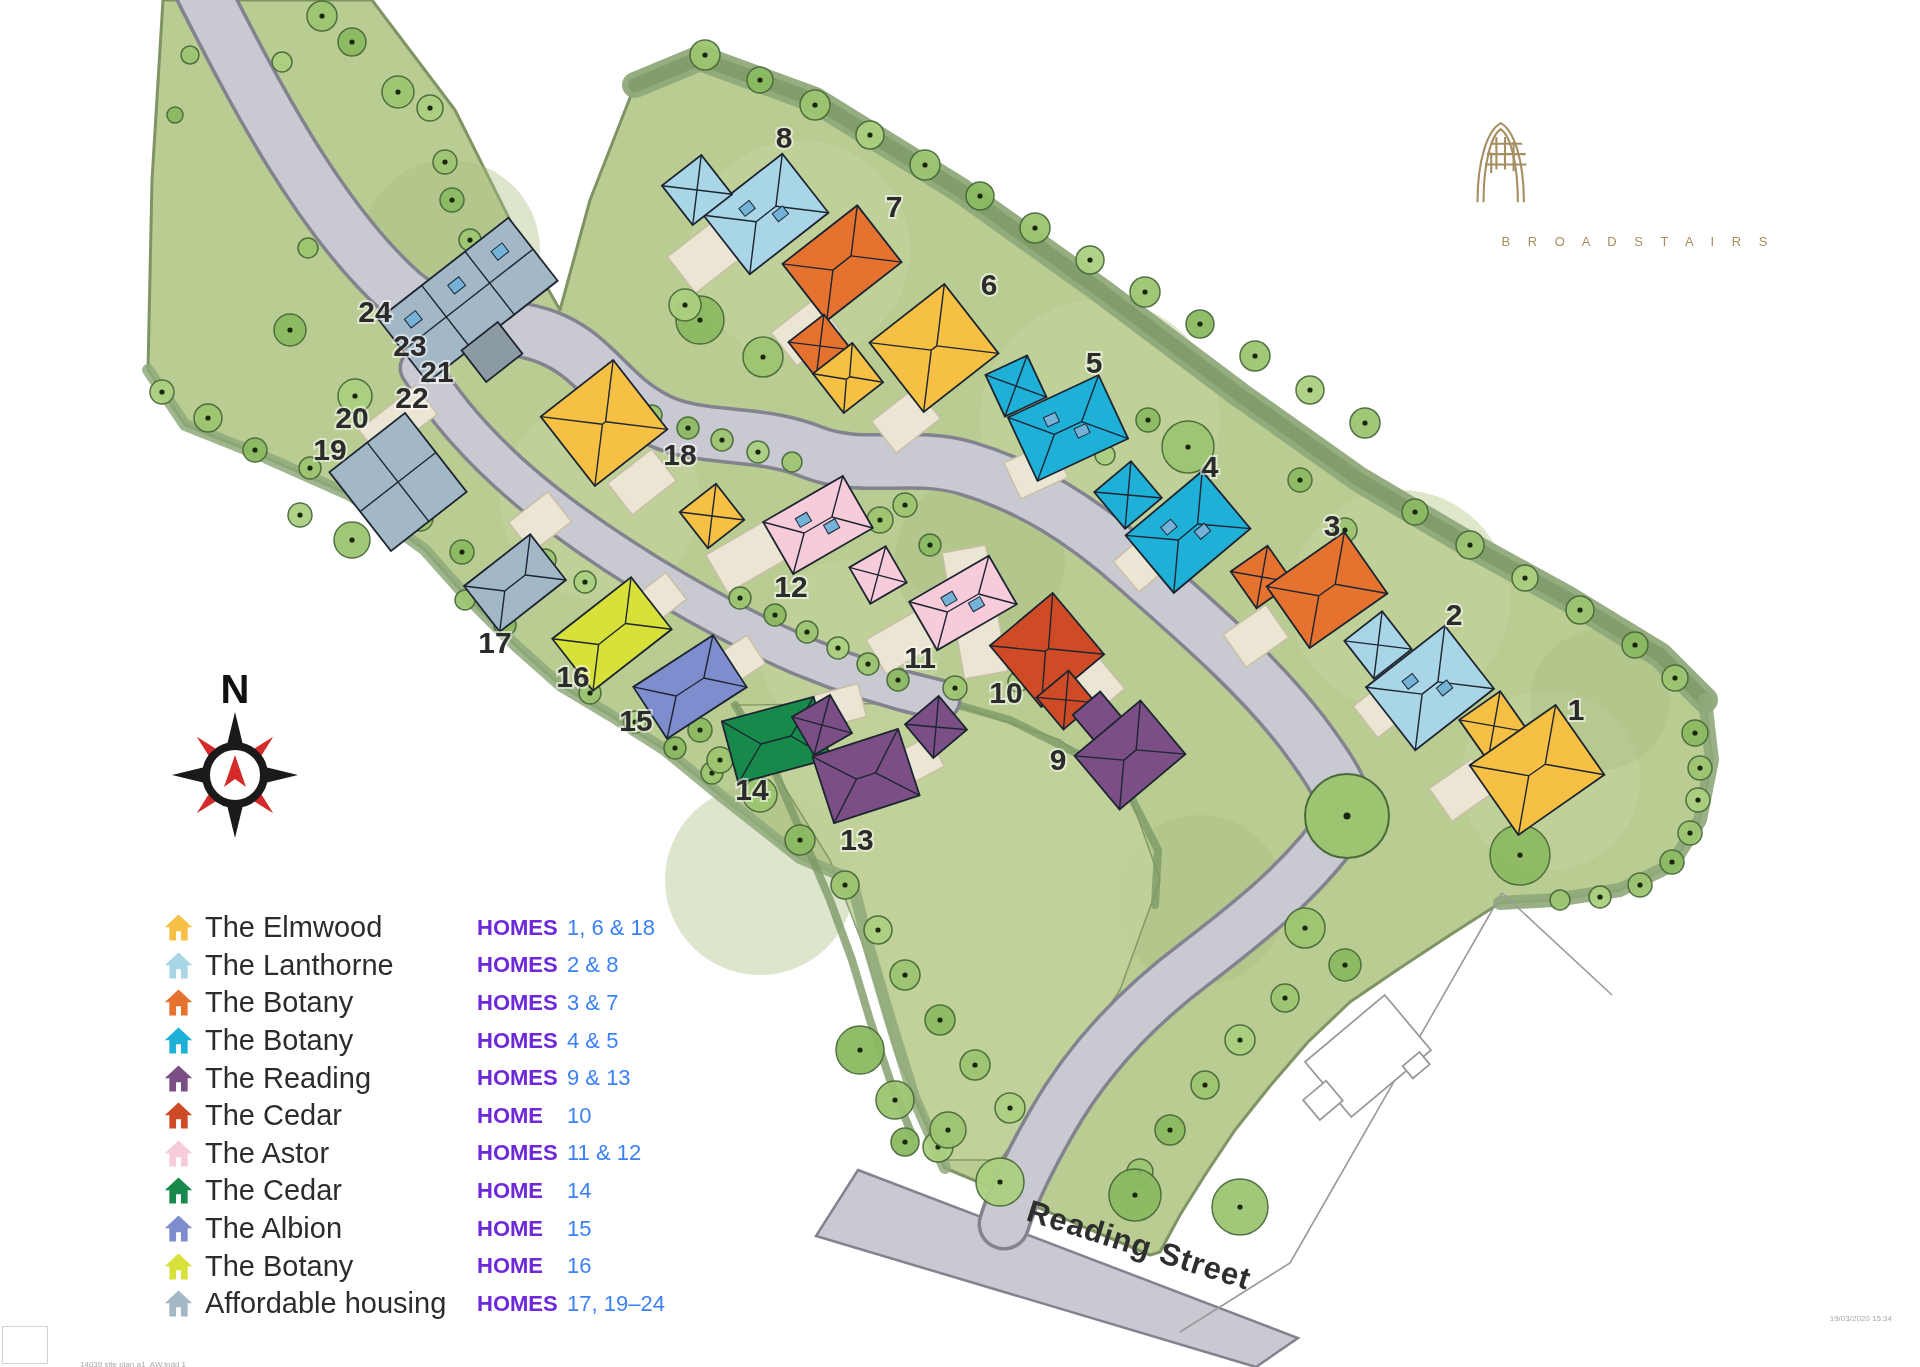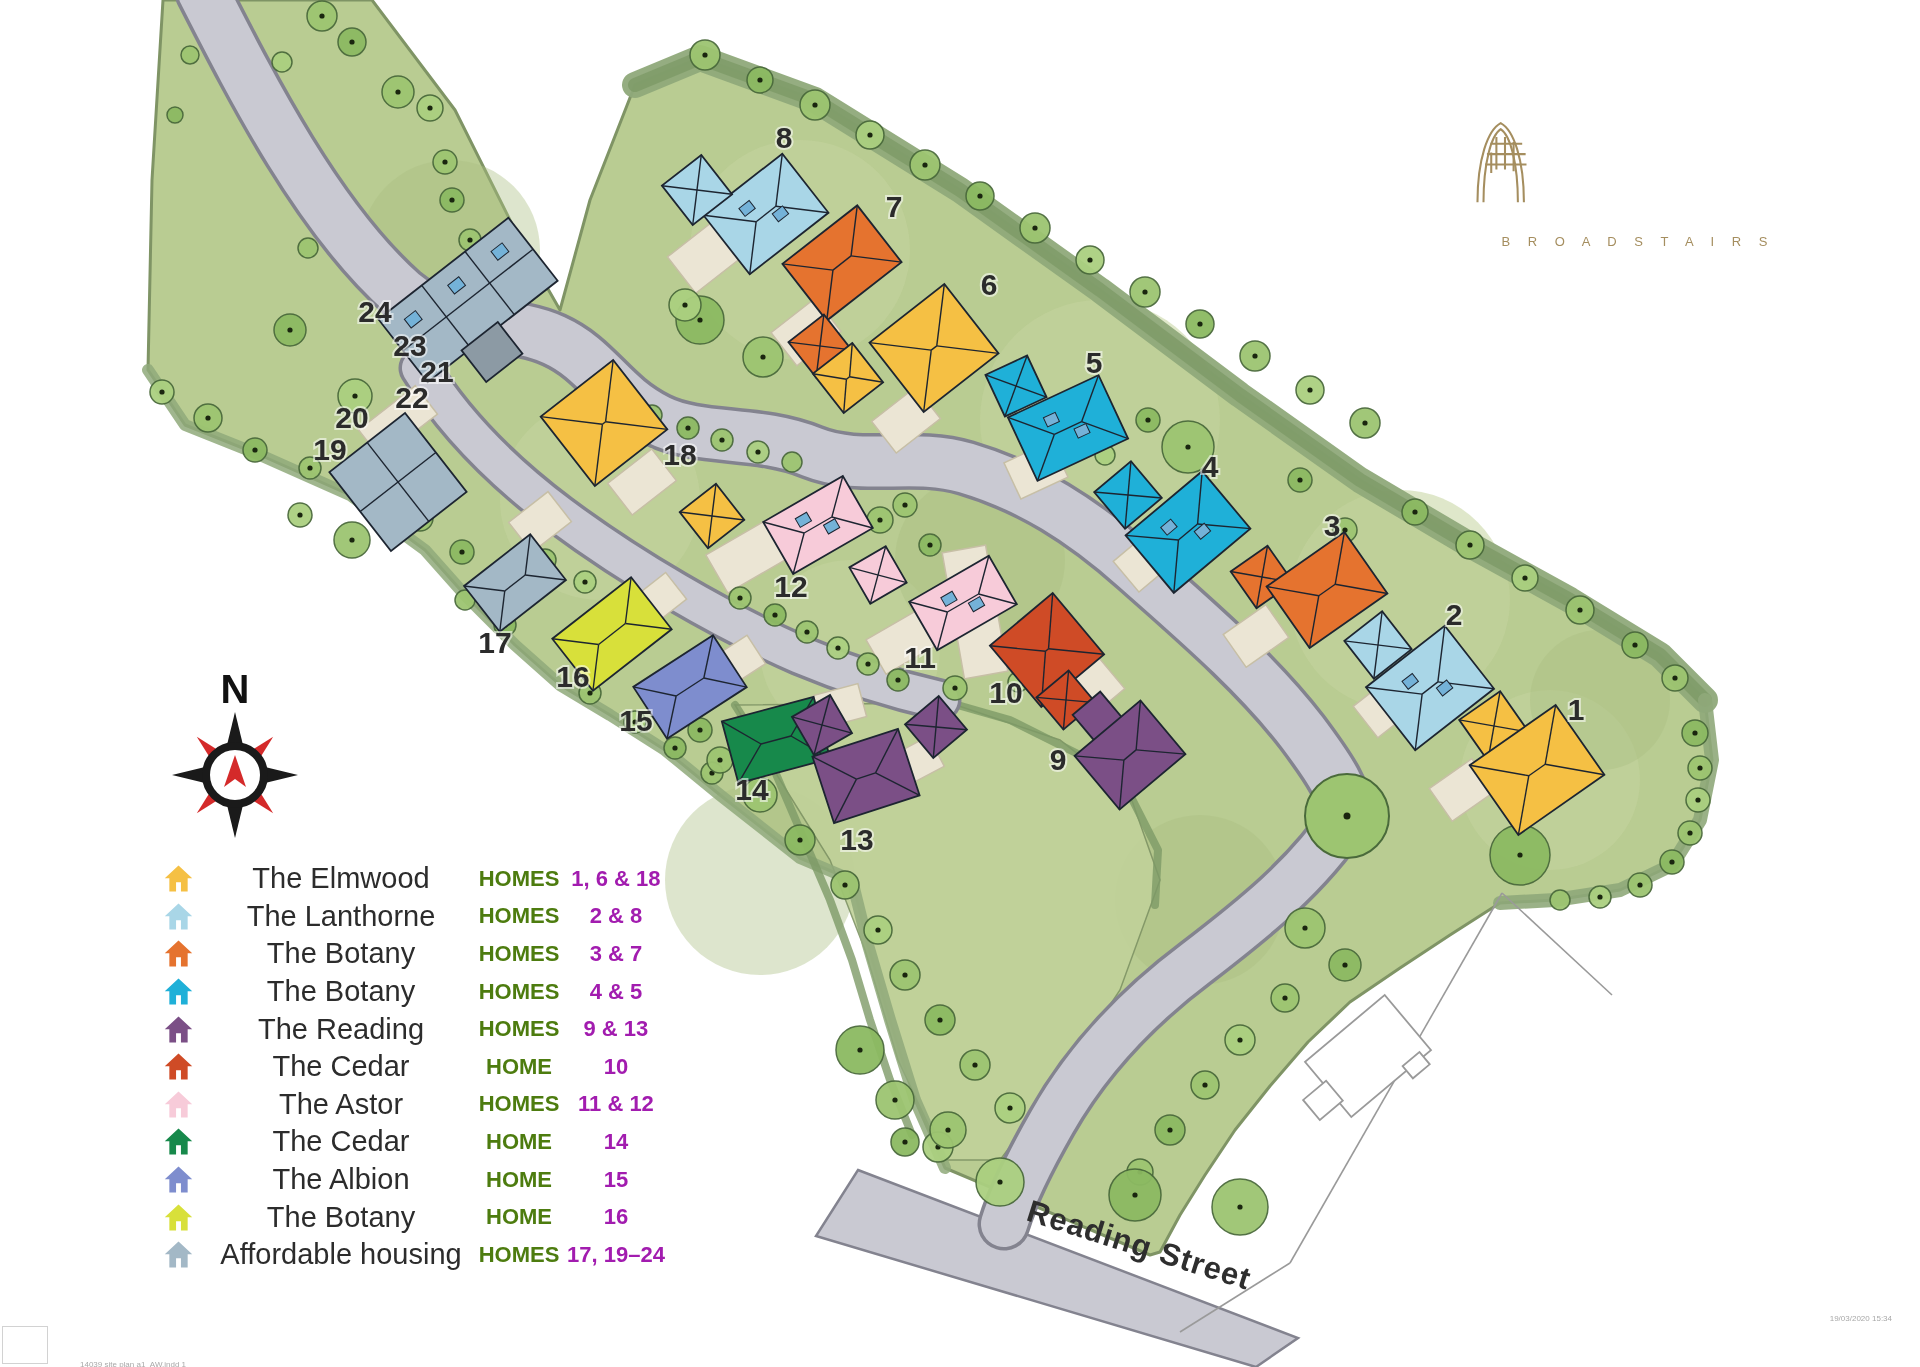--- a/index.html
+++ b/index.html
@@ -14,26 +14,26 @@
   .compass-n{font-size:40px;font-weight:bold;fill:#111111;text-anchor:middle;}
 
   
   #logo{position:absolute;left:1462px;top:118px;width:352px;text-align:center;}
   #logo .arch{height:86px;margin-bottom:18px;}
   #logo .title{font-family:"Liberation Serif",serif;font-size:31px;letter-spacing:2px;
                color:#a58e5f;white-space:nowrap;}
   #logo .subtitle{font-size:13px;letter-spacing:7px;color:#a58e5f;margin-top:30px;white-space:nowrap;}
 
   
-  #legend{position:absolute;left:163px;top:860px;text-align:center;}
+  #legend{position:absolute;left:163px;top:909px;}
   .legend-row{display:grid;grid-template-columns:42px 272px 84px auto;align-items:center;height:37.6px;}
   .legend-row .hicon{width:31px;height:29px;}
   .legend-row .lname{font-size:29px;color:#2c2c2c;}
-  .legend-row .lhomes{font-size:22px;font-weight:bold;color:#4d7c0f;}
-  .legend-row .lnums{font-size:22px;font-weight:bold;color:#a21caf;padding-left:6px;white-space:nowrap;}
+  .legend-row .lhomes{font-size:22px;font-weight:bold;color:#6d28d9;}
+  .legend-row .lnums{font-size:22px;font-weight:normal;color:#3b82f6;padding-left:6px;white-space:nowrap;}
 
   
   .printmark-left{position:absolute;left:80px;top:1360px;font-size:8px;color:#a8a8a8;}
   .printmark-right{position:absolute;right:28px;top:1314px;font-size:8px;color:#a8a8a8;}
   .corner-box{position:absolute;left:2px;top:1326px;width:44px;height:36px;border:1px solid #d2d2d2;background:#fff;}
 </style>
 </head>
 <body>
 
 <div id="map-wrap">

